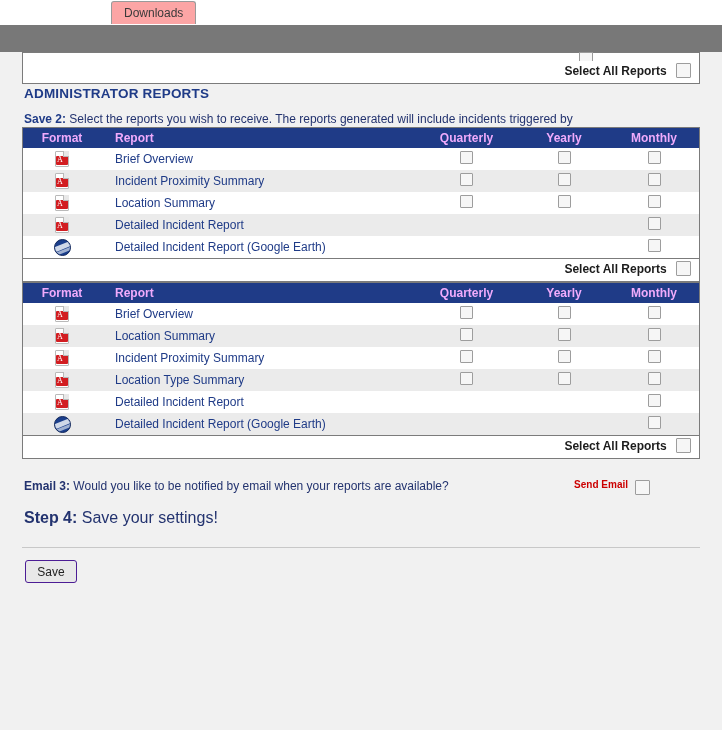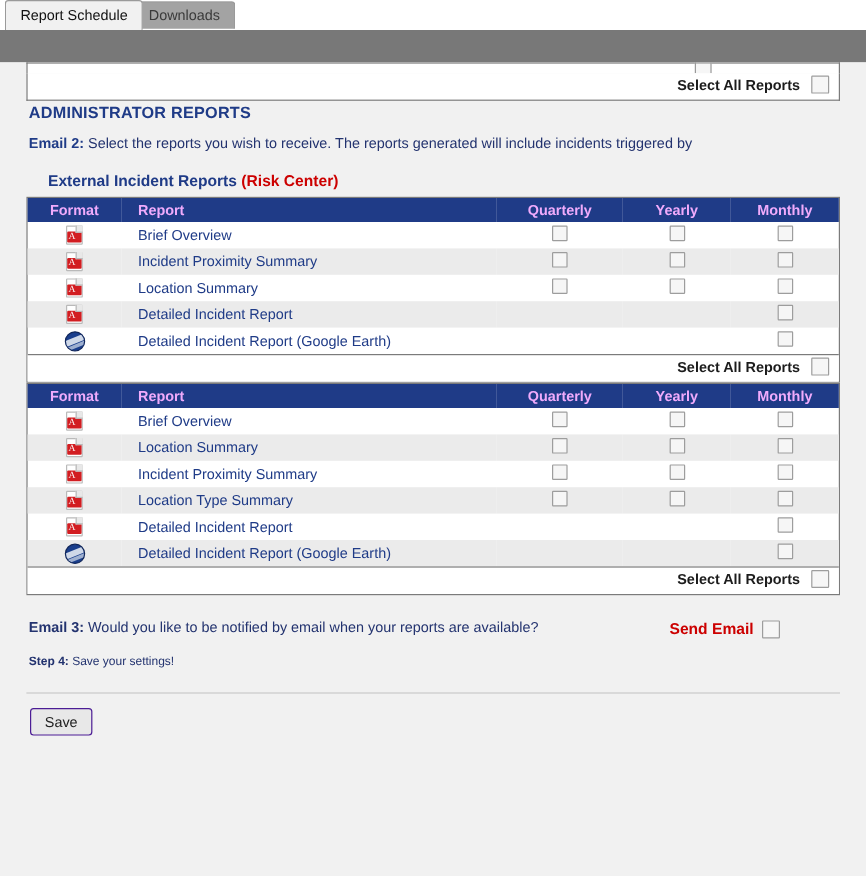--- a/index.html
+++ b/index.html
@@ -43,21 +43,21 @@
     left: 4px;
     background: #f1f1f1;
     color: #111;
     z-index: 3;
     top: 0;
     height: 25px;
     line-height: 25px;
   }
   .tab.inactive {
     left: 111px;
-    background: #a3a3a3;
+    background: #fca5a5;
     color: #3a3a3a;
     z-index: 2;
   }
 
   
   .graybar {
     height: 27px;
     background: #787878;
   }
 
@@ -296,30 +296,30 @@
     height: 18px;
     font-size: 12px;
     color: #23336f;
   }
   .step3 .send {
     position: absolute;
     right: 70px;
     top: 0;
     color: #cc0000;
     font-weight: bold;
-    font-size: 13px;
+    font-size: 10px;
   }
   .step3 .sendcb {
     position: absolute;
     right: 48px;
     top: 1px;
   }
   .step4 {
     margin: 12px 24px 0 24px;
-    font-size: 10px;
+    font-size: 16px;
     color: #23336f;
   }
 
   hr.sep {
     margin: 20px 22px 0 22px;
     border: none;
     border-top: 1px solid #c8c8c8;
   }
 
   .save-btn {
@@ -333,23 +333,20 @@
     font-size: 12px;
     color: #222;
     cursor: pointer;
     padding: 0;
   }
 </style>
 </head>
 <body>
 
 <div class="tabstrip">
-  <div class="tab active">
-    <span>Report Schedule</span>
-  </div>
   <div class="tab inactive">
     <span>Downloads</span>
   </div>
 </div>
 
 <div class="graybar"></div>
 
 <div class="page">
 
   
@@ -362,28 +359,24 @@
         <span>Select All Reports</span>
         <span class="cb big"></span>
       </span>
     </div>
   </div>
 
   
   <div class="section-title">ADMINISTRATOR REPORTS</div>
 
   <div class="step">
-    <b>Email 2:</b><span> Select the reports you wish to receive. The reports generated will include incidents triggered by</span><br>
-  </div>
-
-  
-  <div class="sub-title">
-    <span>External Incident Reports</span>
-    <span class="red">(Risk Center)</span>
-  </div>
+    <b>Save 2:</b><span> Select the reports you wish to receive. The reports generated will include incidents triggered by</span><br>
+  </div>
+
+  
 
   <div class="tbl-wrap">
     <table class="rpt">
       <thead>
         <tr>
           <th class="fmt">Format</th>
           <th class="rep">Report</th>
           <th class="q">Quarterly</th>
           <th class="y">Yearly</th>
           <th class="m">Monthly</th>

